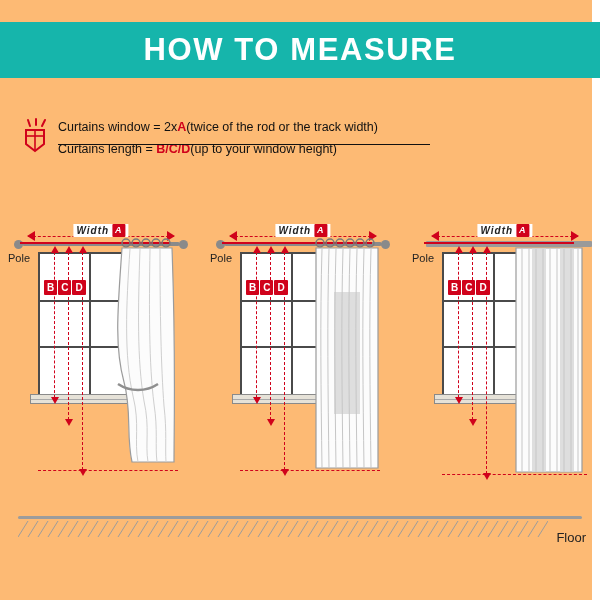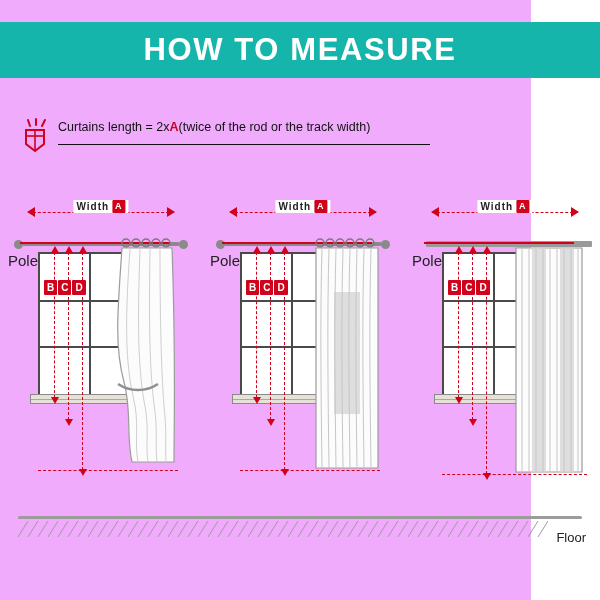--- a/index.html
+++ b/index.html
@@ -8,24 +8,23 @@
   }
   body {
     width: 600px;
     height: 600px;
     background: #ffffff;
     font-family: "Liberation Sans", sans-serif;
     overflow: hidden;
   }
   .page {
     position: relative;
-    width: 487px;
+    width: 592px;
     height: 600px;
-    background: #f0abfc;
-    padding-left: 44px;
+    background: #fdba74;
   }
 
   
   .banner {
     position: absolute;
     left: 0;
     top: 22px;
     width: 600px;
     height: 56px;
     background: #16b5ab;
@@ -98,24 +97,25 @@
     width: 190px;
     height: 300px;
   }
   .d1 { left: 6px; }
   .d2 { left: 208px; }
   .d3 { left: 410px; }
 
   
   .width-line {
     position: absolute;
-    top: 10px;
+    top: 34px;
     left: 22px;
     width: 146px;
     height: 14px;
+    font-style: italic;
   }
   .width-bar {
     position: absolute;
     left: 0;
     top: 6px;
     width: 100%;
     height: 0;
     border-top: 1px dashed #d0021b;
   }
   .arrow-l, .arrow-r {
@@ -195,21 +195,21 @@
     left: 14px;
     top: 46px;
     width: 150px;
     height: 0;
     border-top: 2px solid #d0021b;
   }
   .pole-label {
     position: absolute;
     left: 2px;
     top: 56px;
-    font-size: 15px;
+    font-size: 11px;
     color: #222222;
   }
 
   
   .window {
     position: absolute;
     left: 32px;
     top: 56px;
     width: 104px;
     height: 144px;
@@ -362,21 +362,24 @@
           <line x1="14" y1="7" x2="14" y2="1"></line>
           <line x1="20" y1="8" x2="23" y2="2"></line>
         </g>
         <path d="M4,12 L22,12 L22,26 L13,33 L4,26 Z" fill="none" stroke="#d0021b" stroke-width="2"></path>
         <line x1="4" y1="18" x2="22" y2="18" stroke="#d0021b" stroke-width="1.6"></line>
         <line x1="13" y1="12" x2="13" y2="33" stroke="#d0021b" stroke-width="1.6"></line>
       </svg>
     </div>
     <div class="legend-lines">
       <div class="legend-line">
-        <span>Curtains length = 2x</span><span class="hl">A</span><span>(twice of the rod or the track width)</span>
+        <span>Curtains window = 2x</span><span class="hl">A</span><span>(twice of the rod or the track width)</span>
+      </div>
+      <div class="legend-line second">
+        <span>Curtains length = </span><span class="hl">B/C/D</span><span>(up to your window height)</span>
       </div>
     </div>
   </div>
   <div class="legend-underline"></div>
 
   <div class="diagrams">
 
     <div class="diagram d1">
 
       <div class="width-line">

